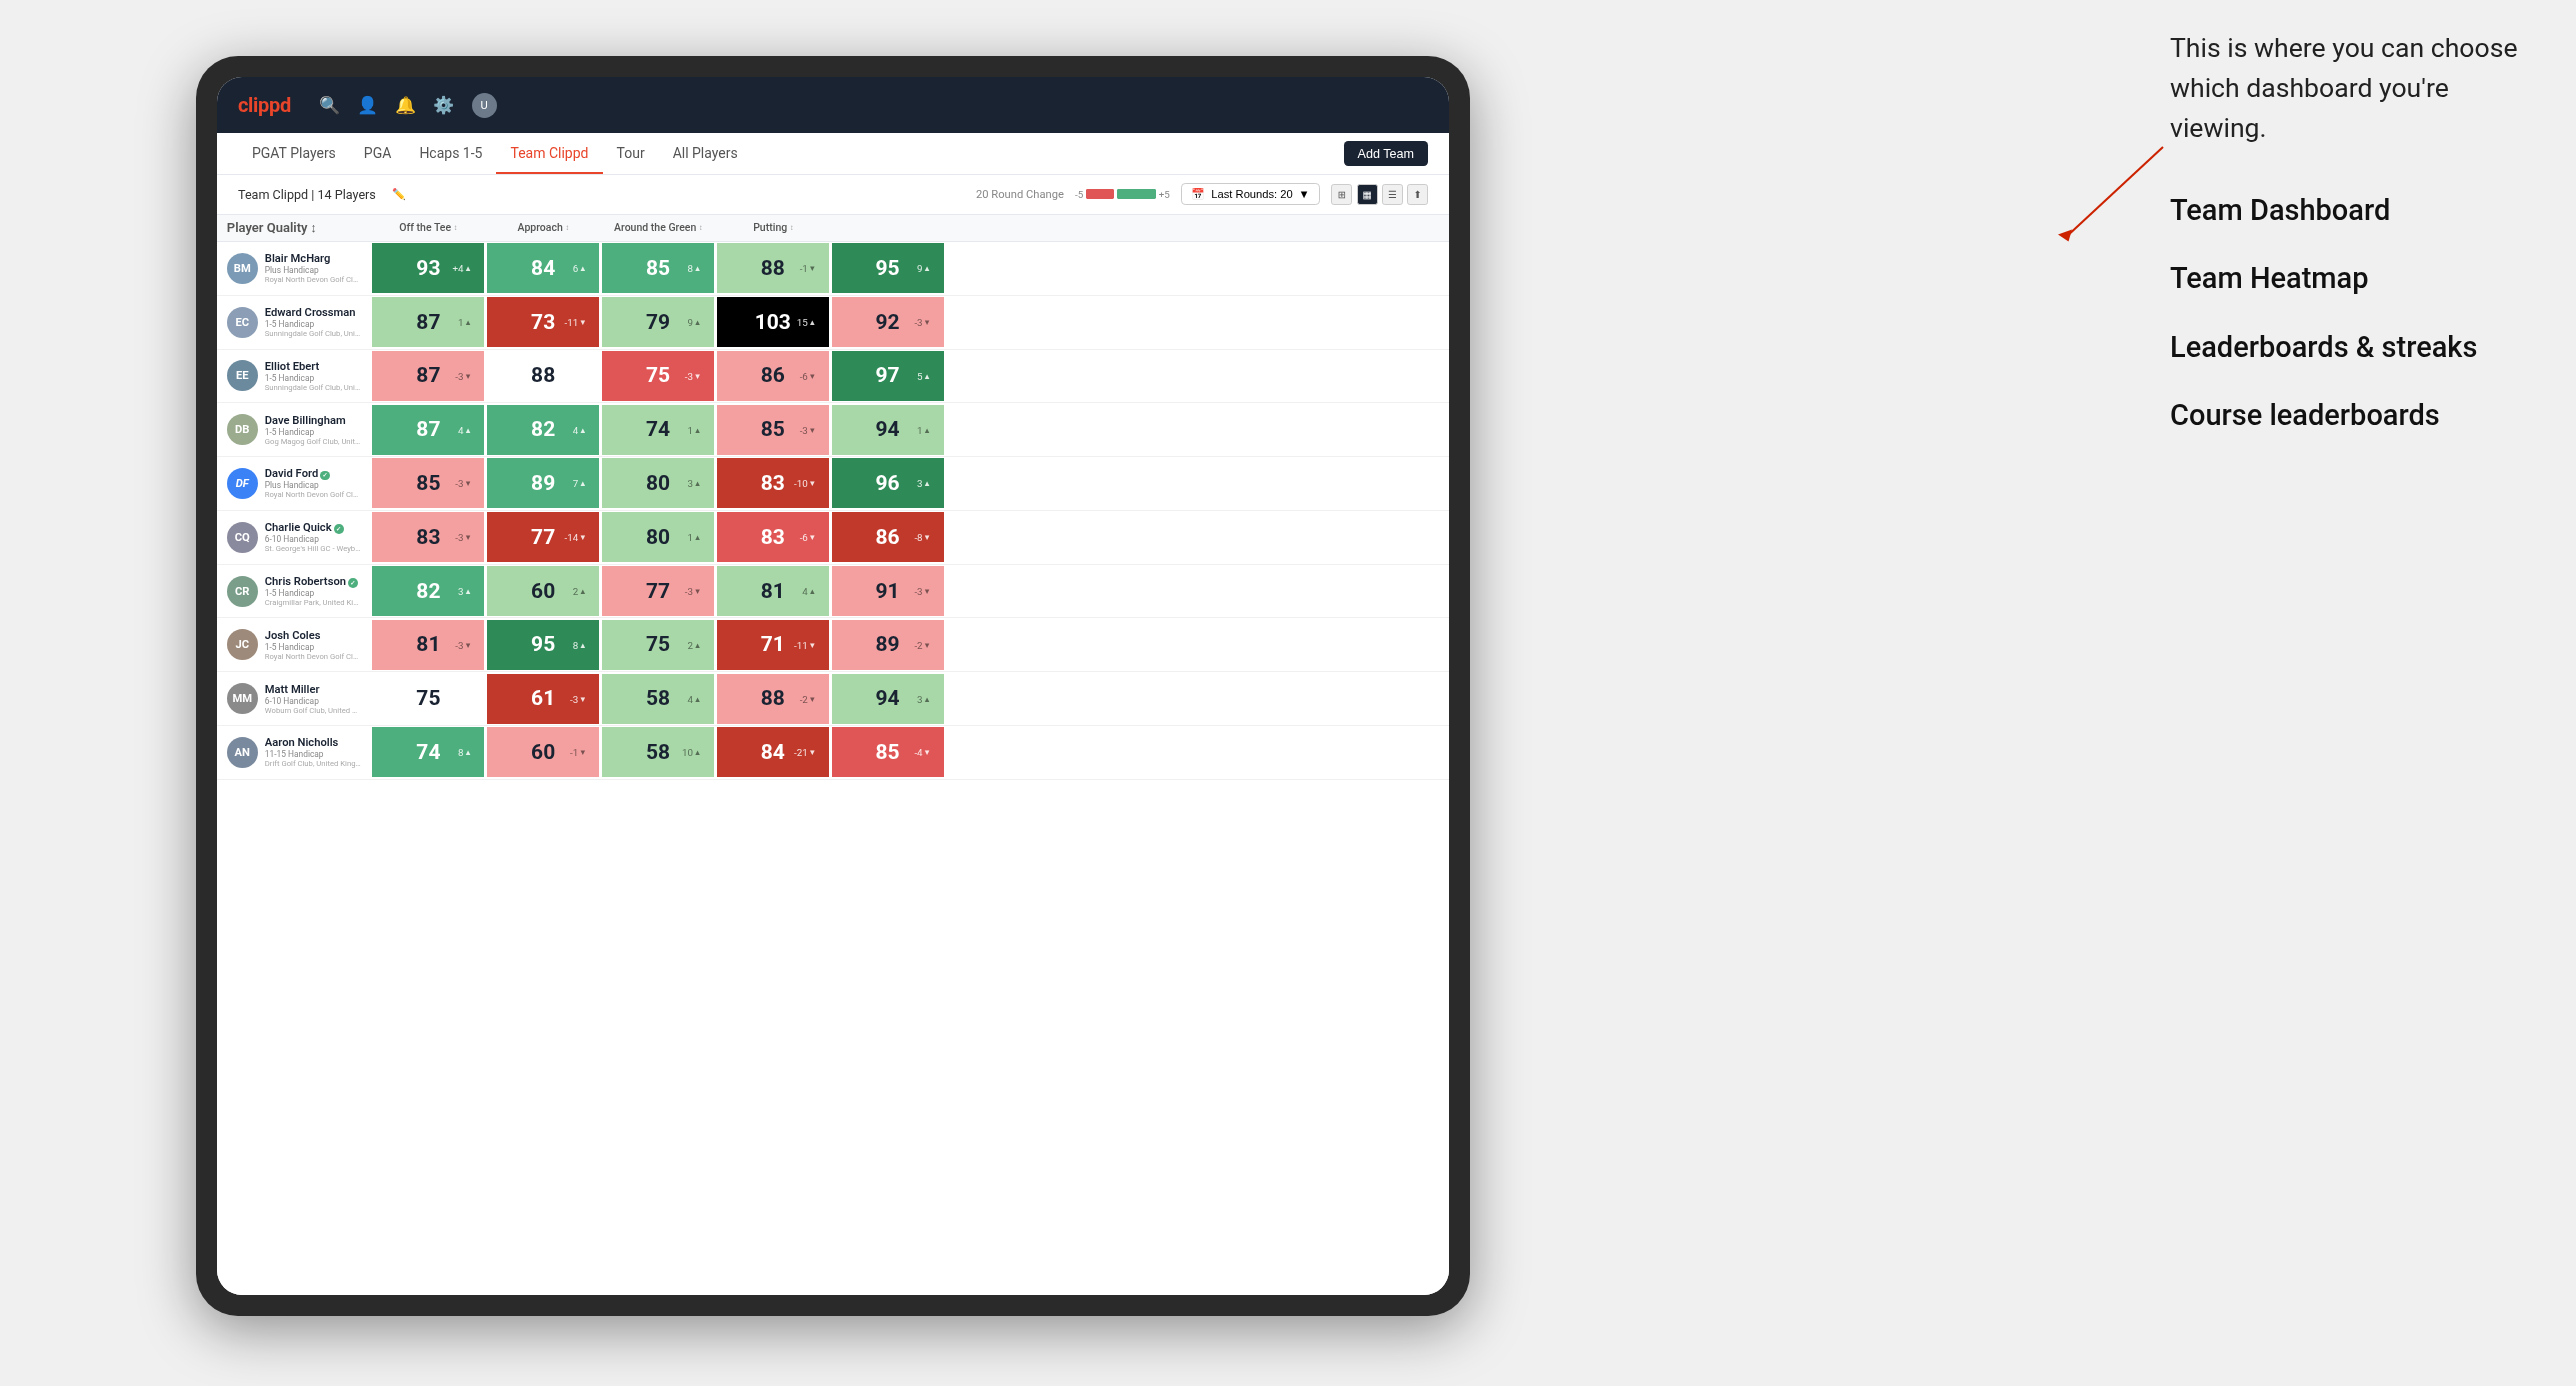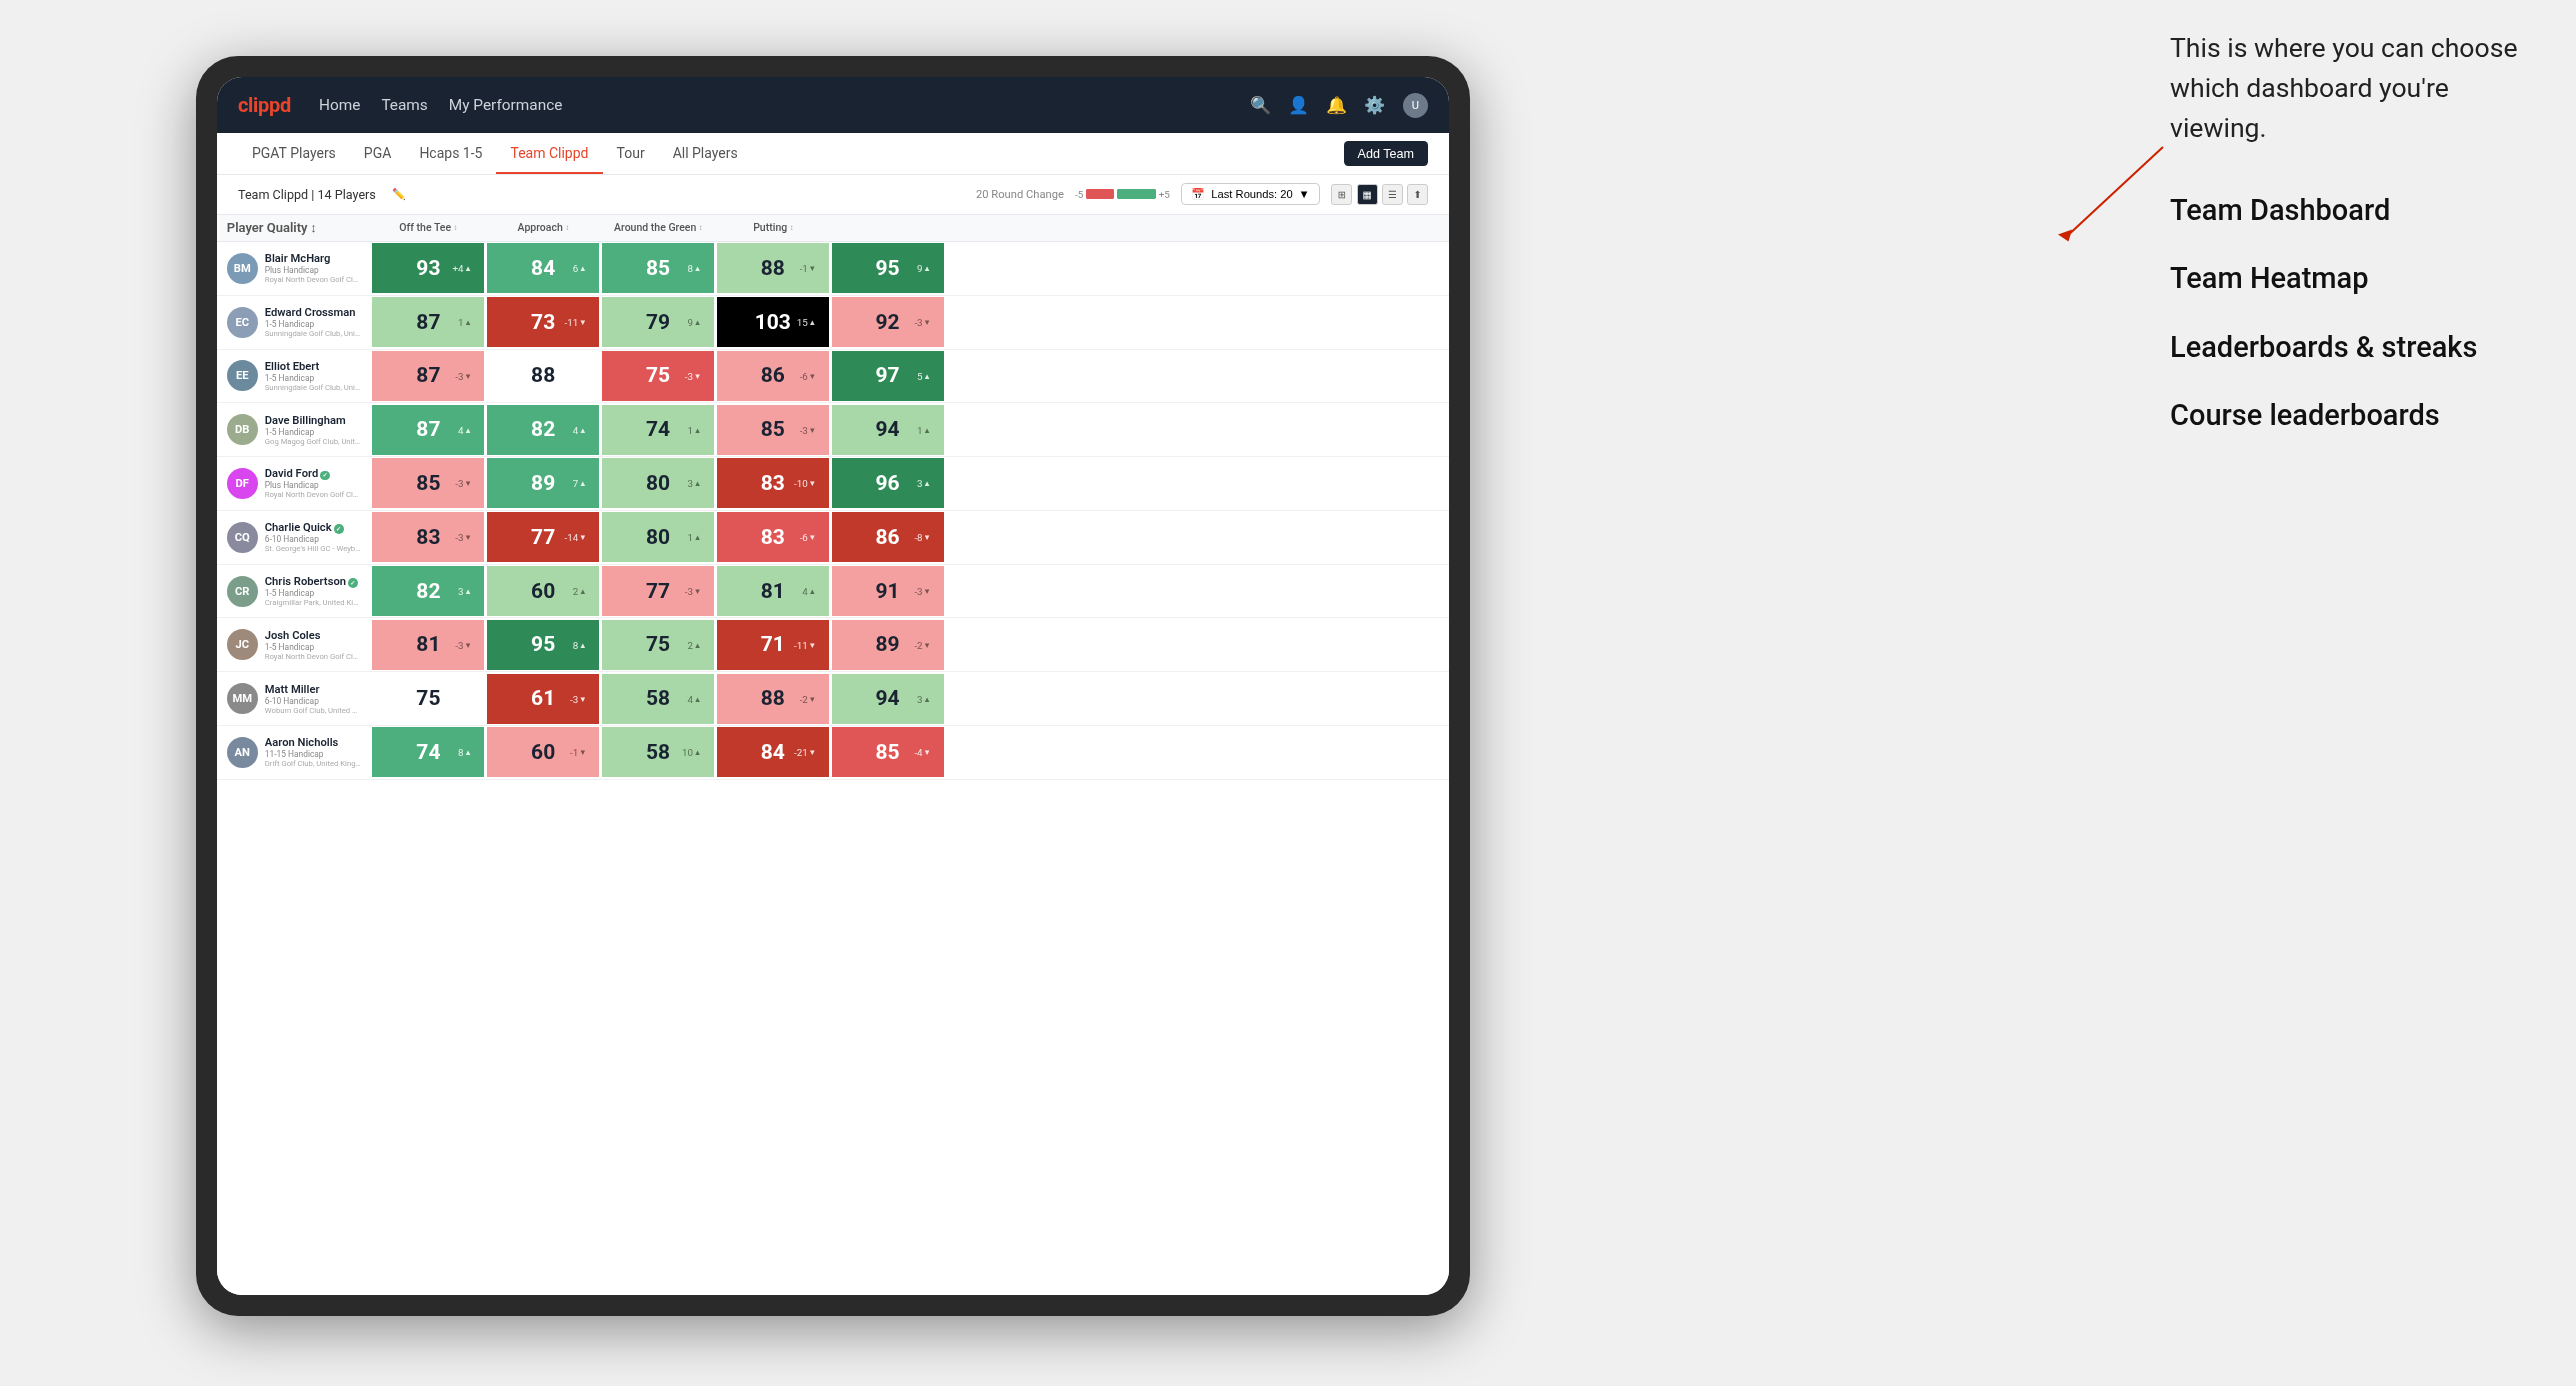--- a/index.html
+++ b/index.html
@@ -396,25 +396,20 @@
 <svg class="arrow-svg" viewBox="0 0 200 160">
   <path d="M 180 10 L 40 140" stroke="#cc2200" stroke-width="3" fill="none"></path>
   <polygon points="30,135 45,145 50,128" fill="#cc2200"></polygon>
 </svg>
 
 <div class="tablet-frame">
   <div class="tablet-screen">
 
     <nav class="navbar">
       <span class="navbar-logo">clippd</span>
-      <div class="navbar-nav">
-        <span class="navbar-nav-item">Home</span>
-        <span class="navbar-nav-item">Teams</span>
-        <span class="navbar-nav-item">My Performance</span>
-      </div>
       <div class="navbar-right">
         <span class="nav-icon">🔍</span>
         <span class="nav-icon">👤</span>
         <span class="nav-icon">🔔</span>
         <span class="nav-icon">⚙️</span>
         <div class="nav-avatar">U</div>
       </div>
     </nav>
 
     <div class="subnav">
@@ -585,21 +580,21 @@
                   <span class="score-number dark">85</span>
                   <span class="score-change dark">-3<span class="change-arrow">▼</span></span>
                 </div>
                 <div class="score-cell" style="background-color: rgb(168, 216, 168);">
                   <span class="score-number dark">94</span>
                   <span class="score-change dark">1<span class="change-arrow">▲</span></span>
                 </div>
               </div>
               <div class="player-row">
                 <div class="player-info">
-                  <div class="player-avatar" style="background: #d946ef;">DF</div>
+                  <div class="player-avatar" style="background: #3b82f6; font-style: italic;">DF</div>
                   <div class="player-details">
                     <div class="player-name">David Ford<span class="verify-icon">✓</span></div>
                     <div class="player-handicap">Plus Handicap</div>
                     <div class="player-club">Royal North Devon Golf Club, United Kingdom</div>
                   </div>
                 </div>
                 <div class="score-cell" style="background-color: rgb(244, 160, 160);">
                   <span class="score-number dark">85</span>
                   <span class="score-change dark">-3<span class="change-arrow">▼</span></span>
                 </div>

